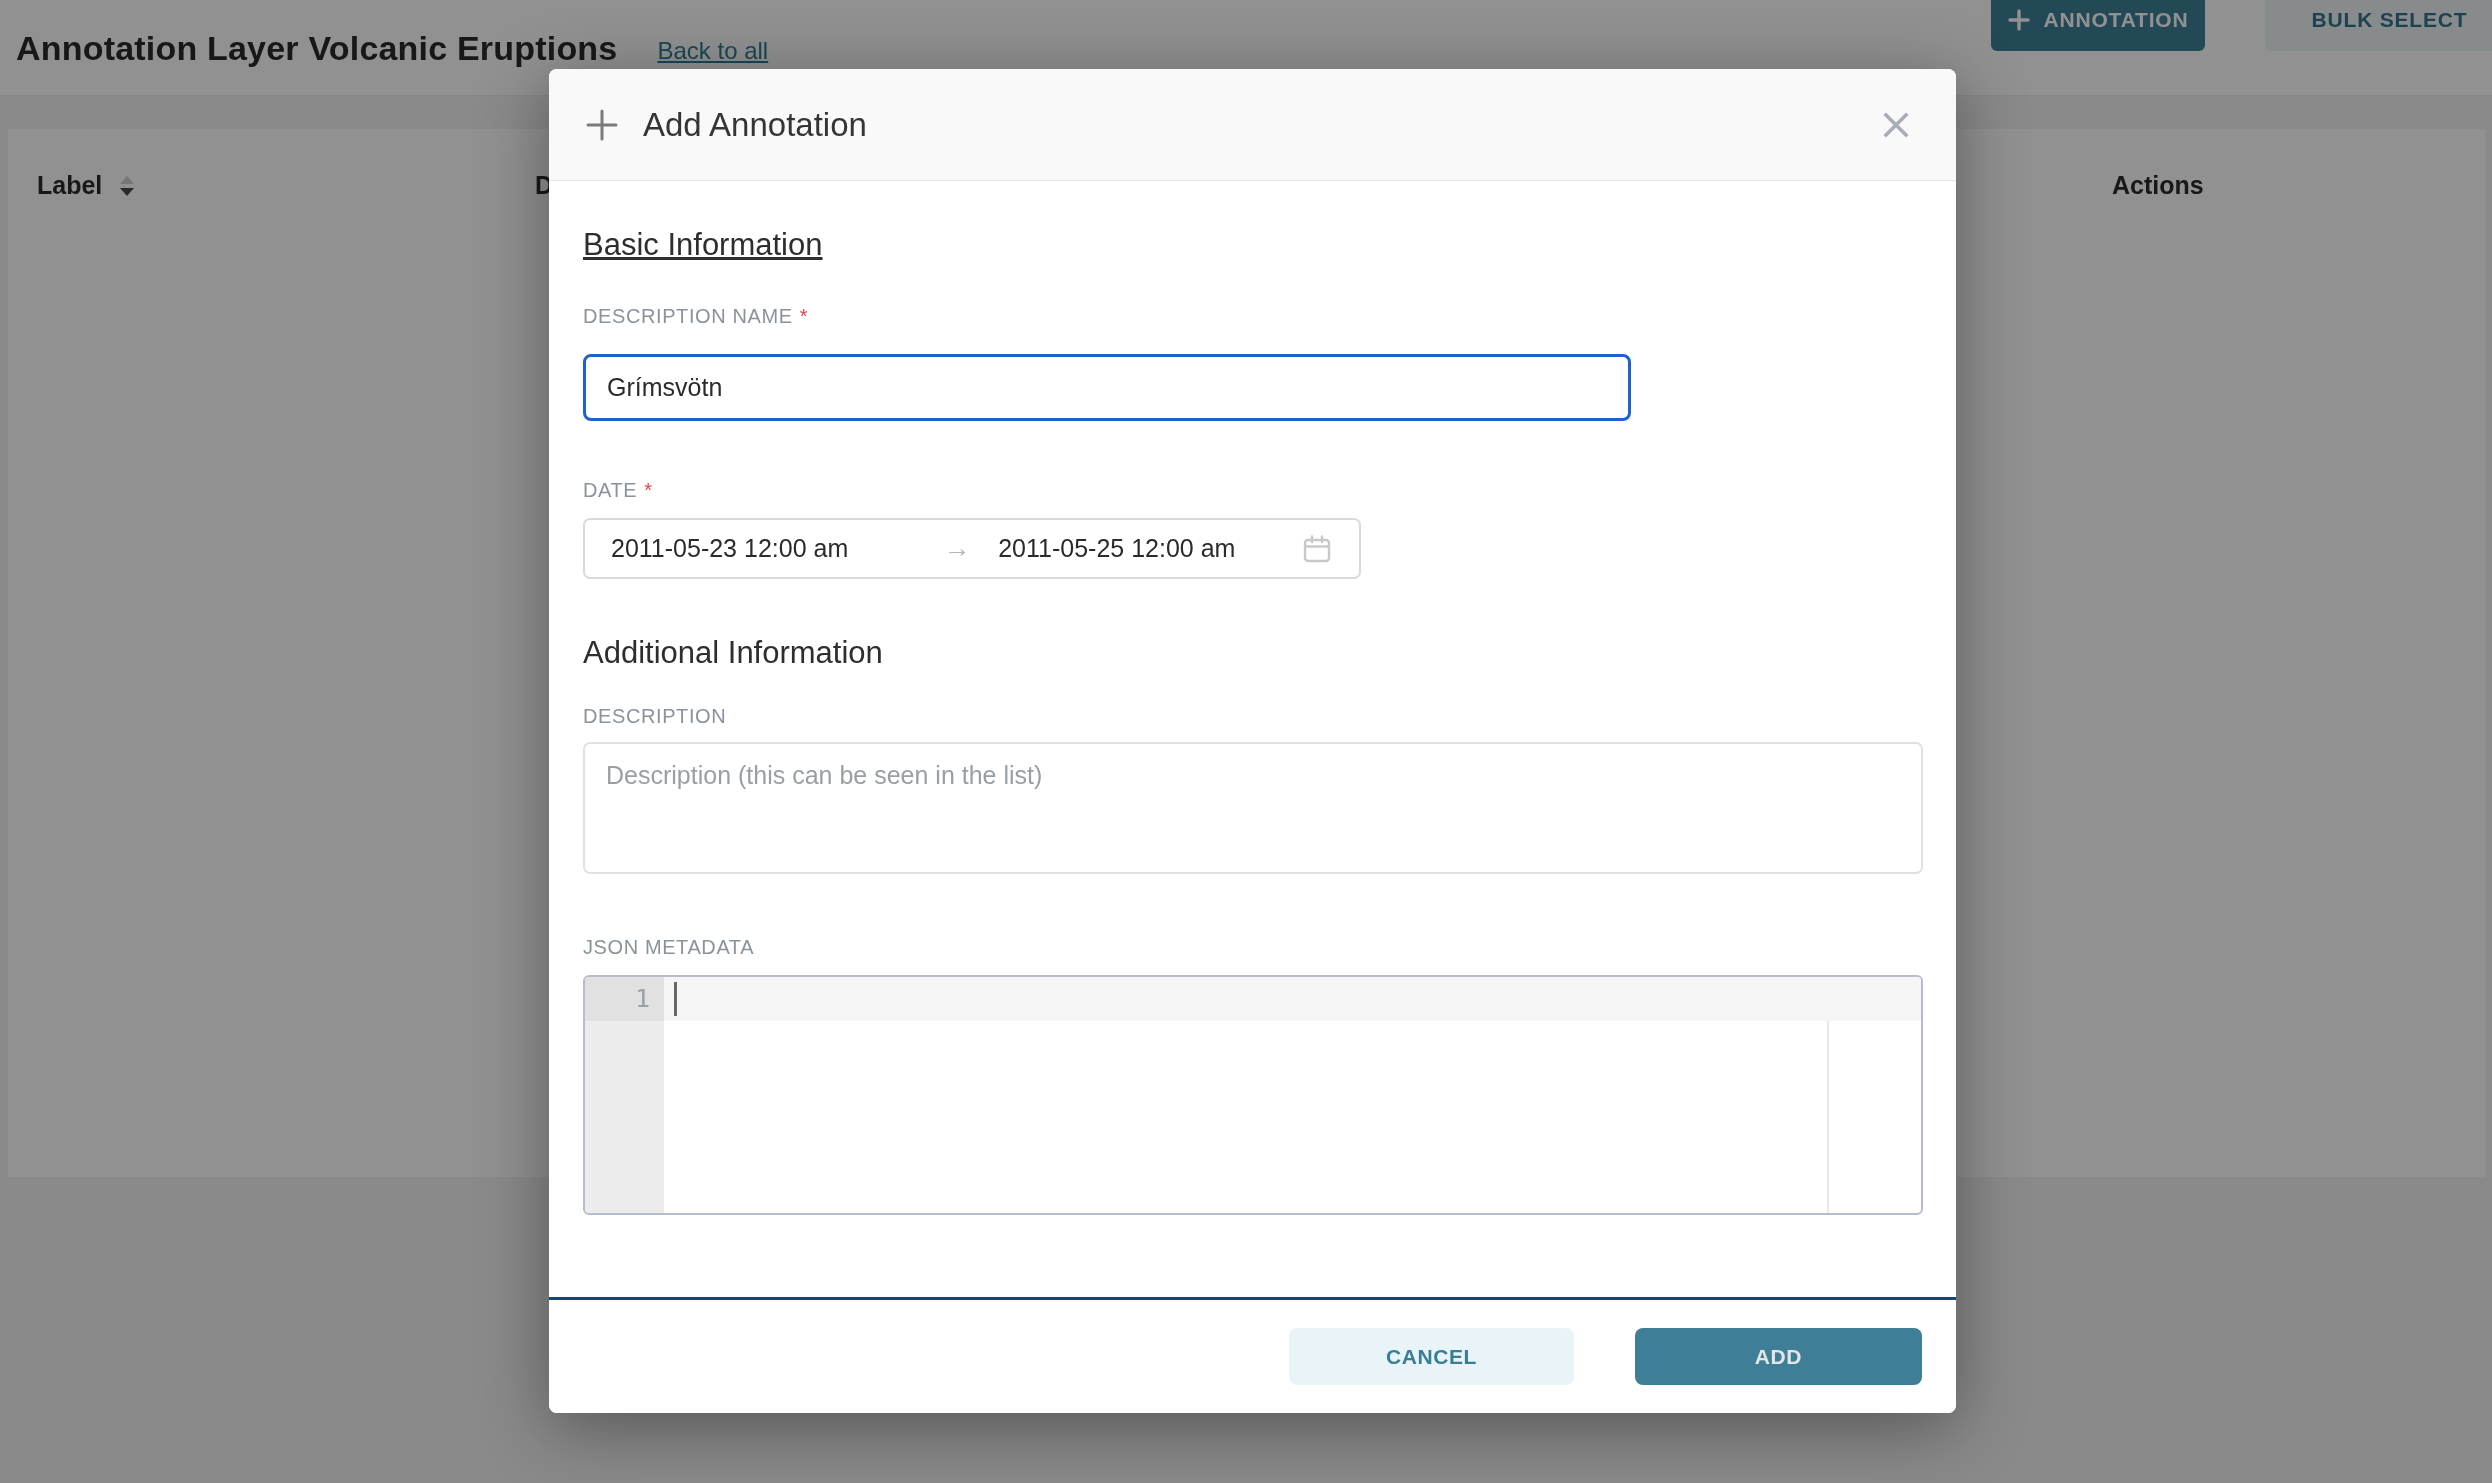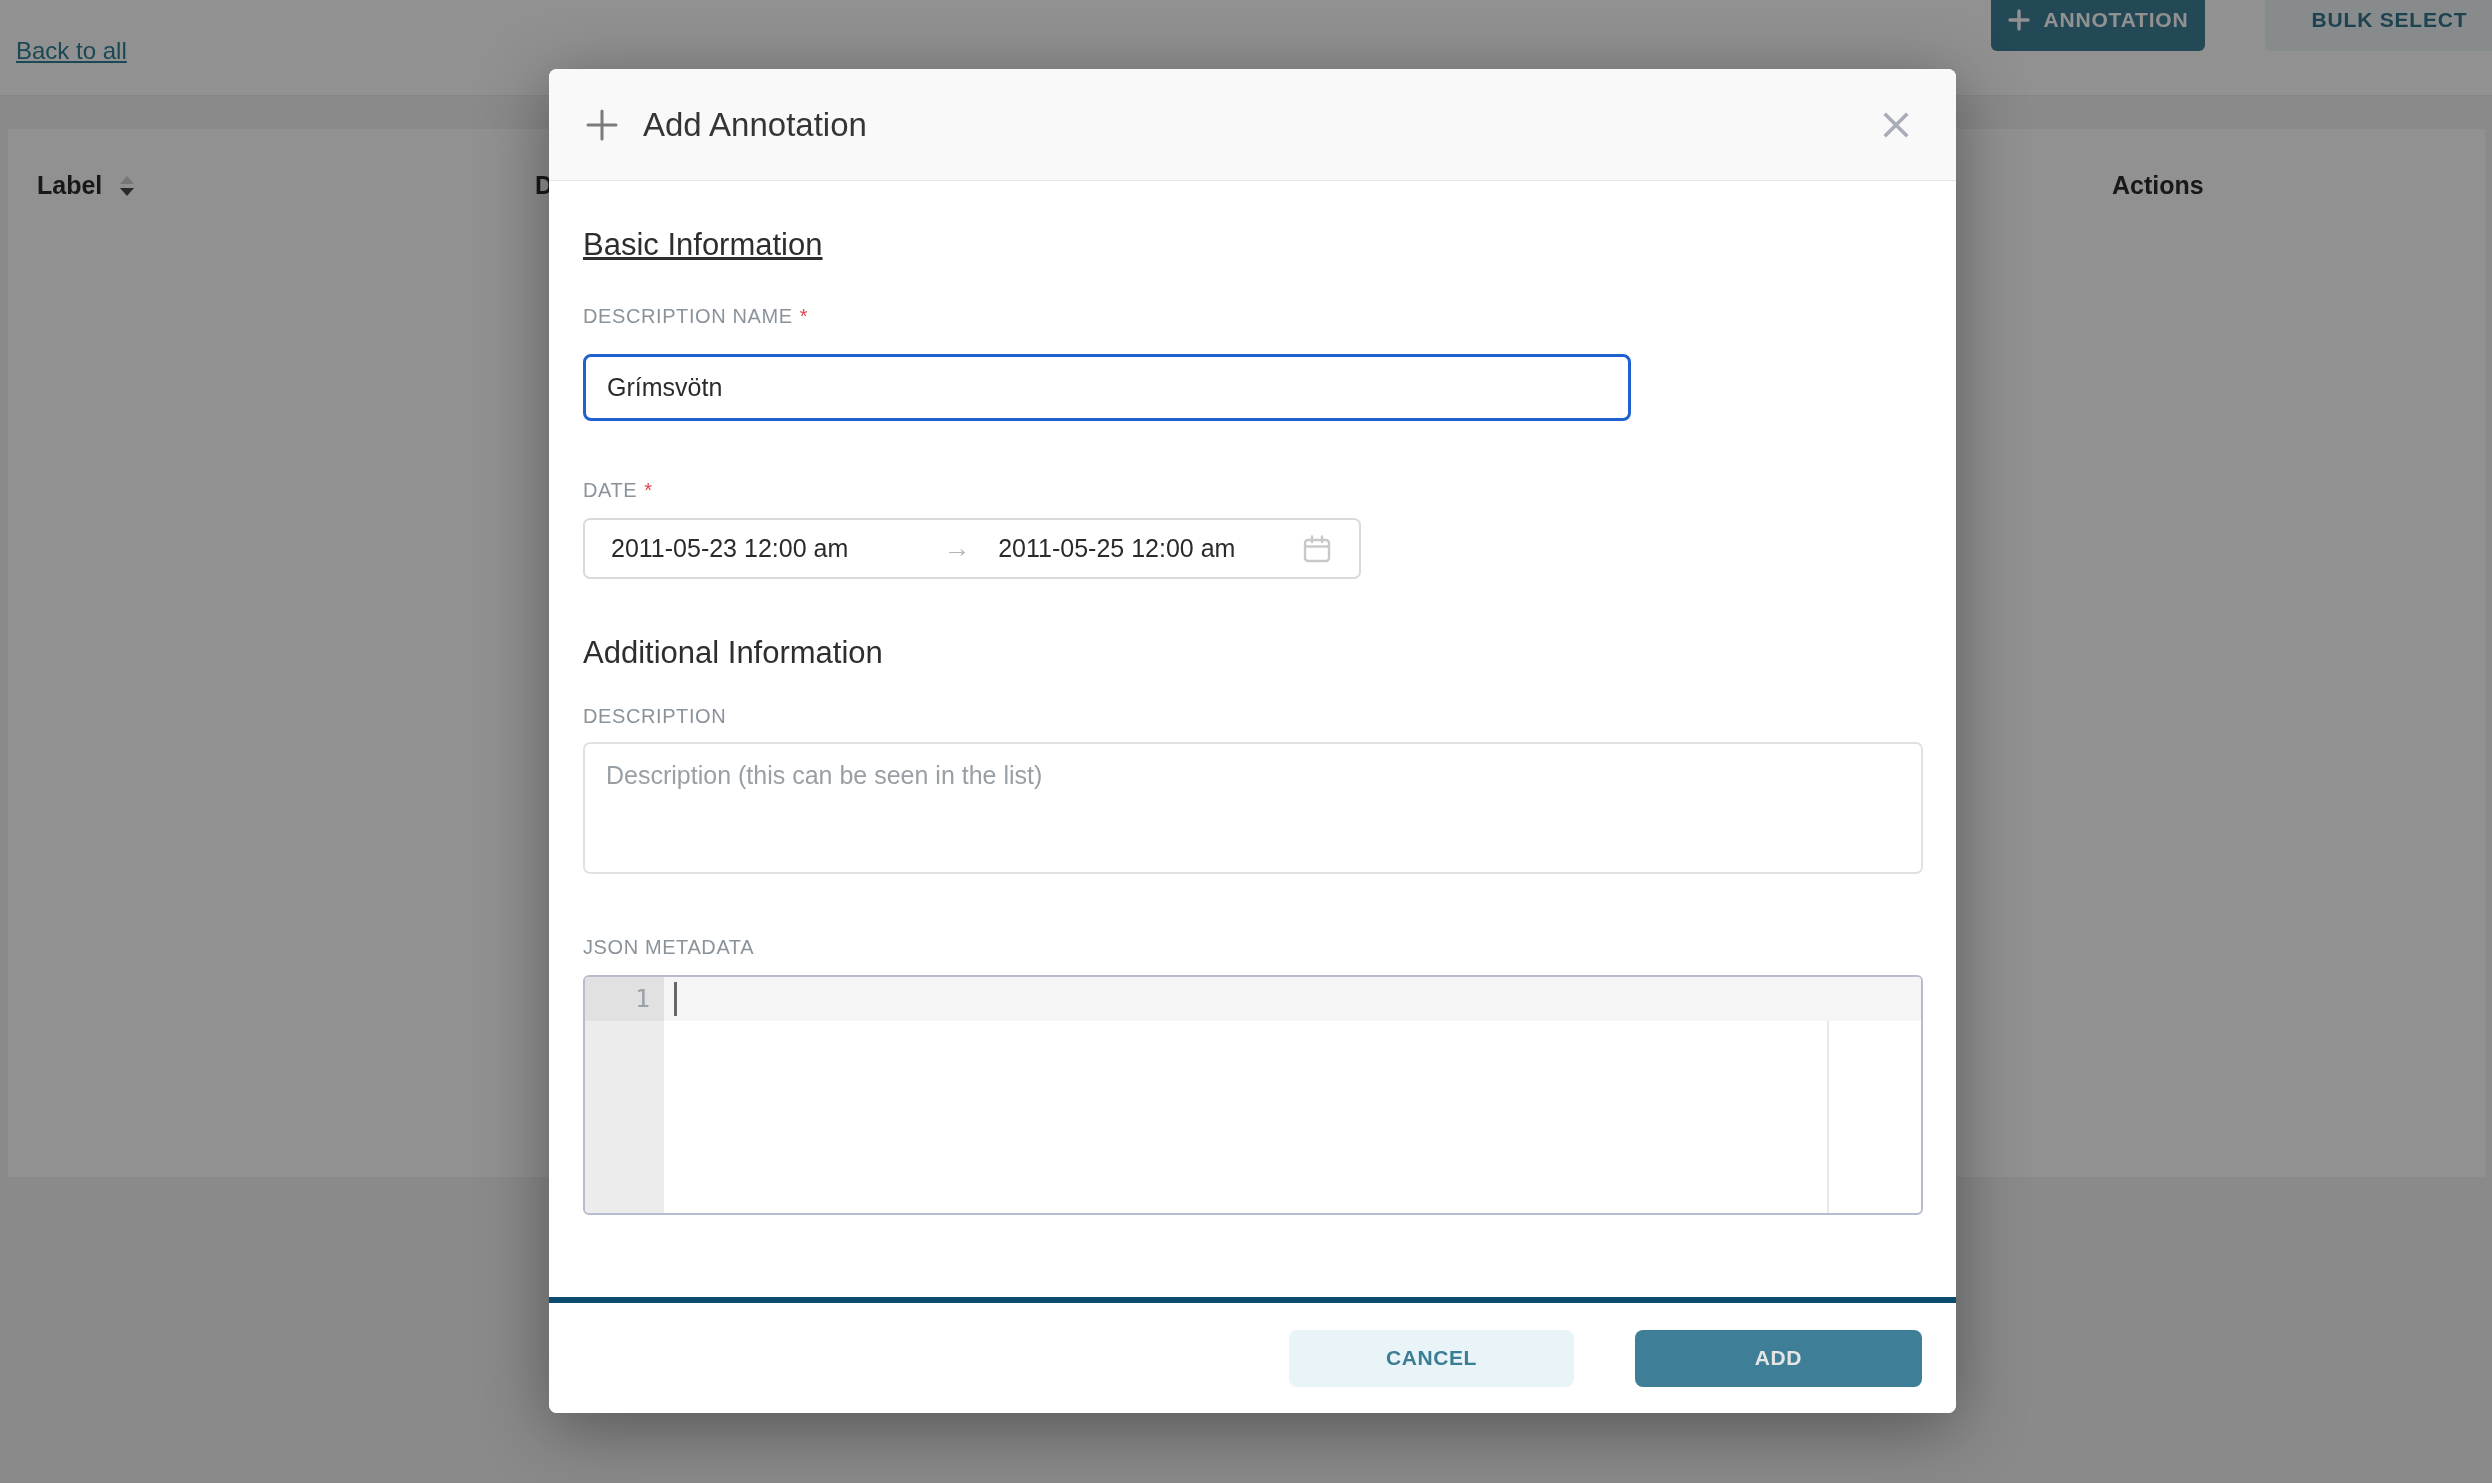--- a/index.html
+++ b/index.html
@@ -66,35 +66,36 @@
   .editor { margin-top:16px; width:1340px; height:240px; border:2px solid #b6bccd; border-radius:6px;
     position:relative; background:#fff; overflow:hidden; cursor:text; }
   .gutter { position:absolute; left:0; top:0; bottom:0; width:79px; background:#ececec; }
   .gutter-line1 { position:absolute; left:0; top:0; width:79px; height:44px; background:#e1e1e1;
     text-align:right; padding-right:14px; line-height:44px; font-family:"DejaVu Sans Mono", monospace;
     font-size:25px; color:#9aa1a8; }
   .active-line { position:absolute; left:79px; right:0; top:0; height:44px; background:#f5f5f5; }
   .cursor { position:absolute; left:89px; top:5px; width:3px; height:34px; background:#666; }
   .print-margin { position:absolute; left:1242px; top:44px; bottom:0; width:2px; background:#e9e9e9; }
 
-  .modal-footer { position:absolute; left:0; right:0; bottom:0; height:116px; border-top:6px solid #0c4a6e;
+  .modal-footer { position:absolute; left:0; right:0; bottom:0; height:116px; border-top:3px solid #0c4a6e;
     background:#fff; border-radius:0 0 8px 8px; display:flex; align-items:center; justify-content:flex-end;
     padding-right:34px; gap:16px; }
   .btn-cancel { width:285px; height:57px; border-radius:8px; background:#e9f4f8; color:#3a7d94;
     font-size:21px; font-weight:700; letter-spacing:0.6px; }
   .btn-add { width:287px; height:57px; border-radius:8px; background:#3e7f97; color:#e5e5e5;
     font-size:21px; font-weight:700; letter-spacing:0.6px;margin-left:45px; }
 </style>
 </head>
 <body>
 
 <div class="screen">
 
   <div class="topbar">
     <div class="topbar-inner">
+      <span class="page-title">Annotation Layer Volcanic Eruptions</span>
       <a class="back-link">Back to all</a>
     </div>
     <button class="btn btn-annotation">
       <span style="display:flex;">
         <svg width="22" height="22" viewBox="0 0 22 22">
             <path d="M11 2 V20 M2 11 H20" stroke="#ffffff" stroke-width="3.4" stroke-linecap="round" fill="none"></path>
           </svg>
       </span>
       <span>ANNOTATION</span>
     </button>

